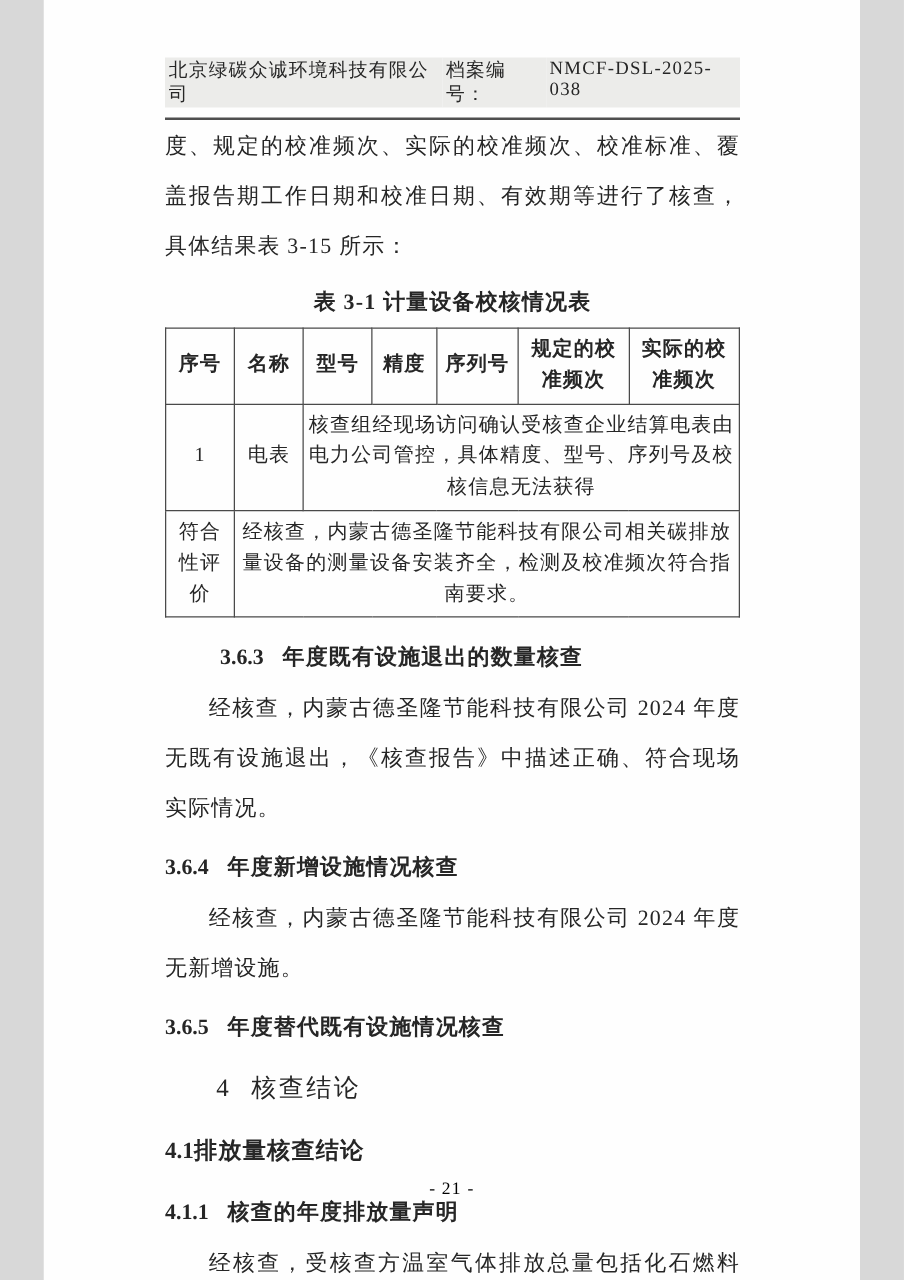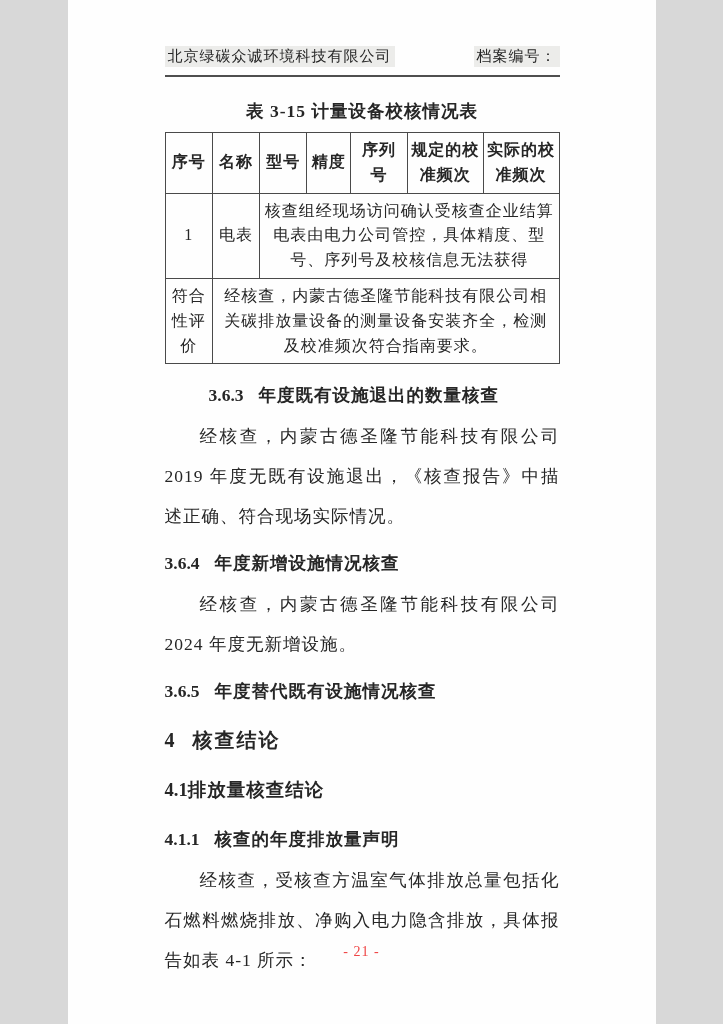--- a/index.html
+++ b/index.html
@@ -1,19 +1,19 @@
 <!DOCTYPE html>
 <html><head>
 <meta charset="utf-8">
 <style>
   * { margin:0; padding:0; box-sizing:border-box; }
   html,body { background:#d8d8d8; }
   .page {
     position:relative;
-    width:588px; height:1024px;
+    width:653px; height:1024px;
     margin:0 auto;
     background:#fefefe;
     font-family:"Liberation Serif","DejaVu Serif",serif;
     color:#262626;
     overflow:hidden;
   }
   
   .hdr {
     position:absolute; left:97px; right:96px; top:46px;
     display:flex; justify-content:space-between; align-items:flex-end;
@@ -39,48 +39,50 @@
   td,th {
     border:1.6px solid #4a4a4a;
     text-align:center; vertical-align:middle;
     font-size:16px; line-height:1.55;
     padding:5px 3px;
     letter-spacing:1px;
   }
   th { font-weight:bold; }
   h3.sec { font-size:17.5px; font-weight:bold; letter-spacing:1px; }
   h3.sec .num { margin-right:15px; letter-spacing:0; }
-  h1.chap { font-size:20px; font-weight:bold; letter-spacing:2px; }
+  h1.chap { font-size:20px; font-weight:normal; letter-spacing:2px;margin-left:41px; }
   h1.chap .num { margin-right:18px; letter-spacing:0; }
   h2.sub { font-size:18.5px; font-weight:bold; letter-spacing:1px; }
   h2.sub .num { letter-spacing:0; }
   .footer {
     position:absolute; left:0; right:0; top:944px;
-    text-align:center; font-size:14px; color:#ef4444; letter-spacing:1px;
+    text-align:center; font-size:14px; color:#000000; letter-spacing:1px;
   }
   .t315 th { height:52px; }
   .t315 .r1 td { height:56px;margin-top:27px; }
   .t315 .r2 td { height:48px; }
 </style>
 </head>
 <body>
 
 <div class="page">
 
   <div class="hdr">
     <span class="hl">北京绿碳众诚环境科技有限公司</span>
     <span class="right">
       <span class="hl">档案编号：</span>
+      <span class="hl">NMCF-DSL-2025-038</span>
     </span>
   </div>
 
   <div class="content">
 
+    <p class="body" style="margin-top:10px;">度、规定的校准频次、实际的校准频次、校准标准、覆盖报告期工作日期和校准日期、有效期等进行了核查，具体结果表 3-15 所示：</p>
 
-    <div class="tbl-title" style="margin-top:13px;">表 3-15 计量设备校核情况表</div>
+    <div class="tbl-title" style="margin-top:13px;">表 3-1 计量设备校核情况表</div>
 
     <table class="t315" style="margin-top:9px;">
       <colgroup>
         <col style="width:12%">
           <col style="width:12%">
           <col style="width:12%">
         <col style="width:11.2%">
           <col style="width:14.3%">
         <col style="width:19.25%">
           <col style="width:19.25%">
@@ -103,21 +105,21 @@
       <tr class="r2">
         <td>符合性评价</td>
         <td colspan="6">经核查，内蒙古德圣隆节能科技有限公司相关碳排放量设备的测量设备安装齐全，检测及校准频次符合指南要求。</td>
       </tr>
     </tbody>
       </table>
 
     <h3 class="sec" style="margin-top:19px;margin-left:44px;">
       <span class="num">3.6.3</span><span>年度既有设施退出的数量核查</span>
     </h3>
-    <p class="body indent" style="margin-top:9px;">经核查，内蒙古德圣隆节能科技有限公司 2019 年度无既有设施退出，《核查报告》中描述正确、符合现场实际情况。</p>
+    <p class="body indent" style="margin-top:9px;">经核查，内蒙古德圣隆节能科技有限公司 2024 年度无既有设施退出，《核查报告》中描述正确、符合现场实际情况。</p>
 
     <h3 class="sec" style="margin-top:15px;">
       <span class="num">3.6.4</span><span>年度新增设施情况核查</span>
     </h3>
     <p class="body indent" style="margin-top:9px;">经核查，内蒙古德圣隆节能科技有限公司 2024 年度无新增设施。</p>
 
     <h3 class="sec" style="margin-top:15px;">
       <span class="num">3.6.5</span><span>年度替代既有设施情况核查</span>
     </h3>
 

